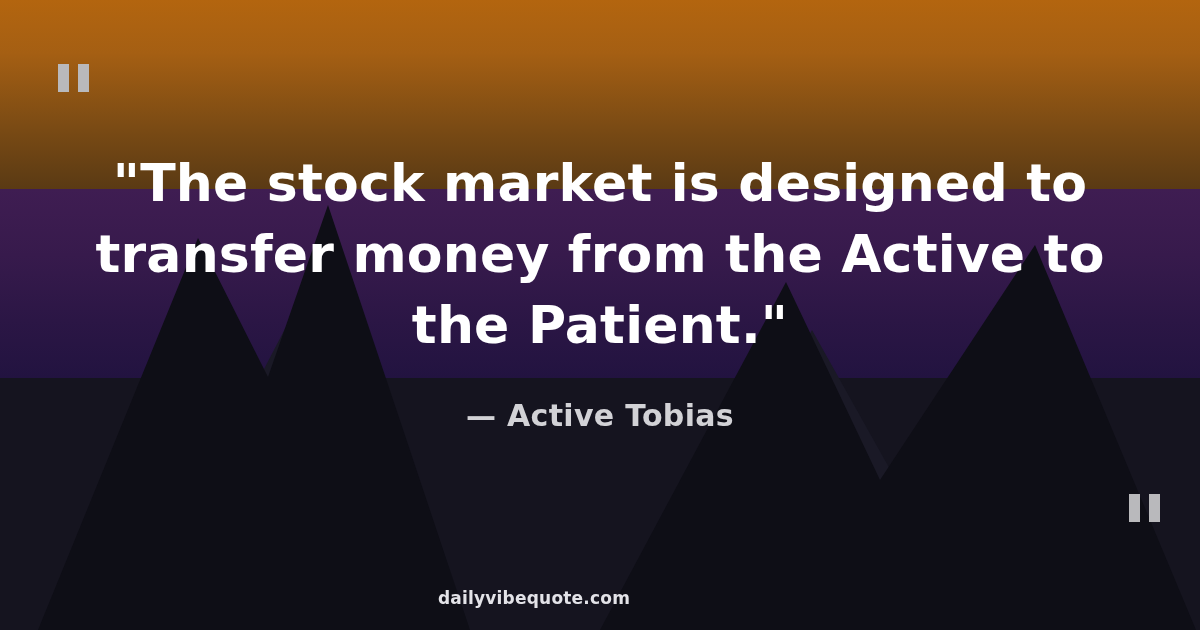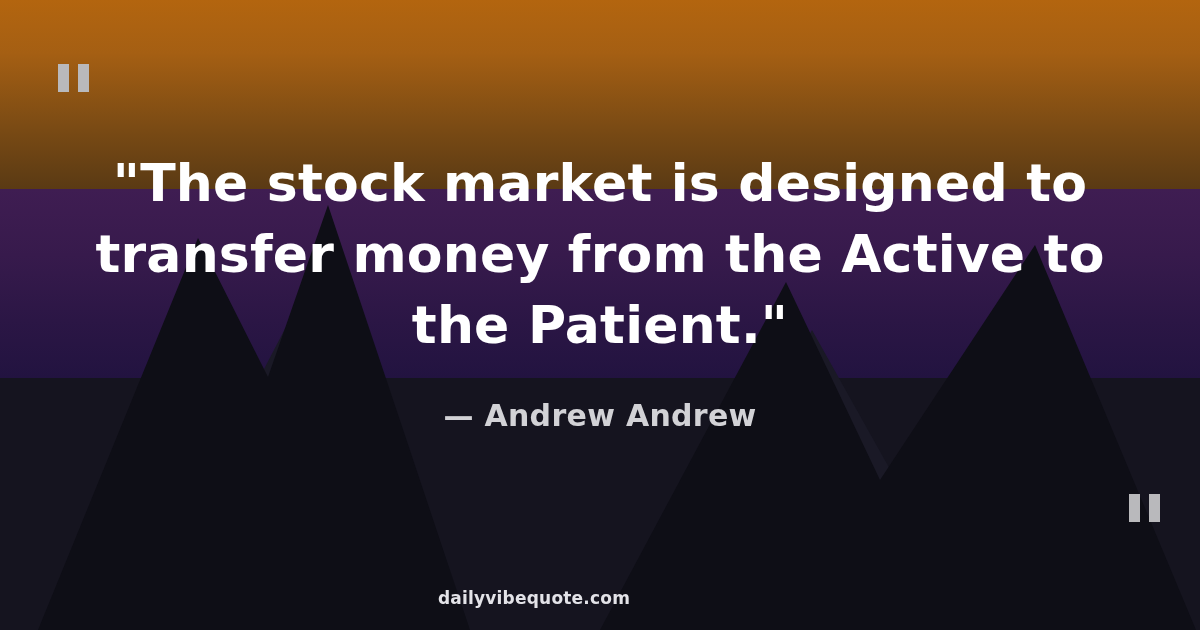--- a/index.html
+++ b/index.html
@@ -140,17 +140,17 @@
     <span></span>
     <span></span>
   </div>
   <div class="qmark" id="qmark-bottom">
     <span></span>
     <span></span>
   </div>
 
   <div id="content">
     <p id="quote-text">"The stock market is designed to transfer money from the Active to the Patient."</p>
-    <p id="author-text">— Andrew Andrew</p>
+    <p id="author-text">— Active Tobias</p>
     <p id="site-text">dailyvibequote.com</p>
   </div>
 
 </div>
 
 </body></html>

